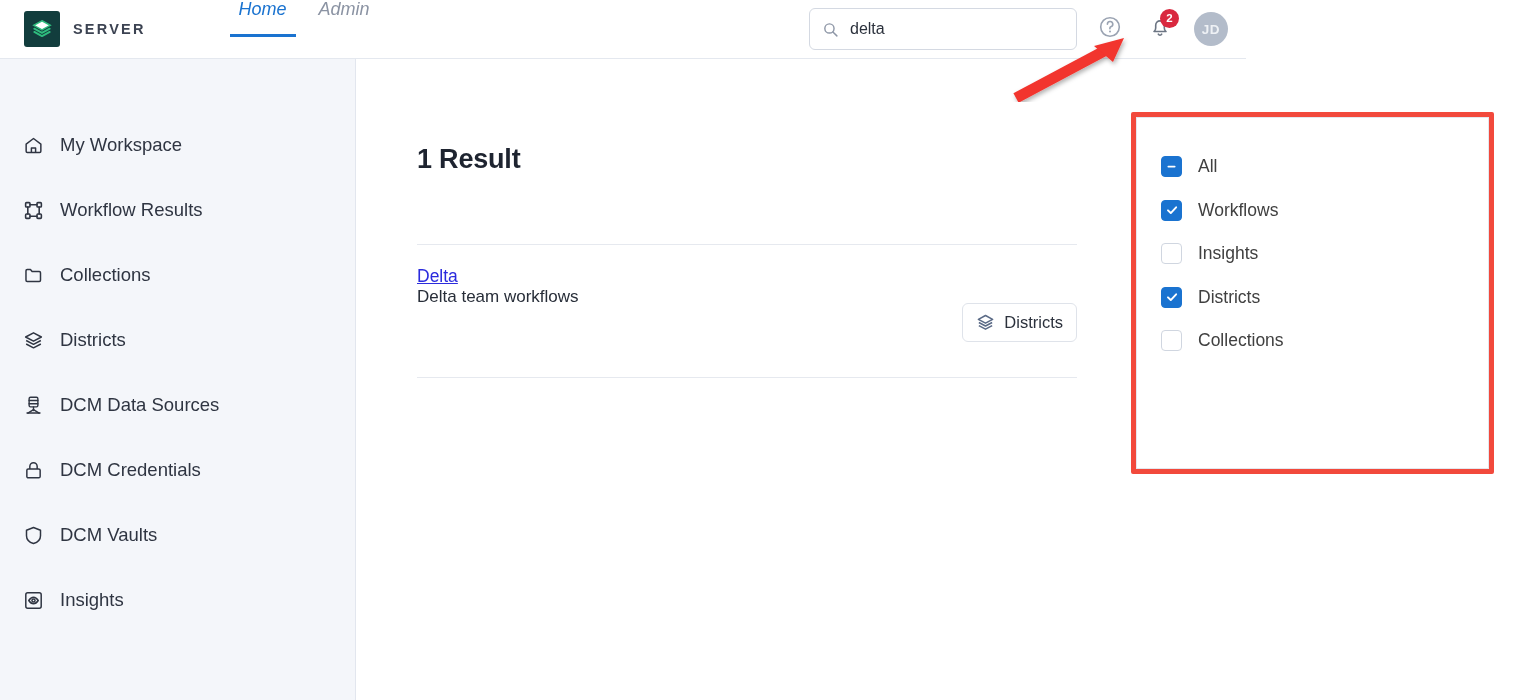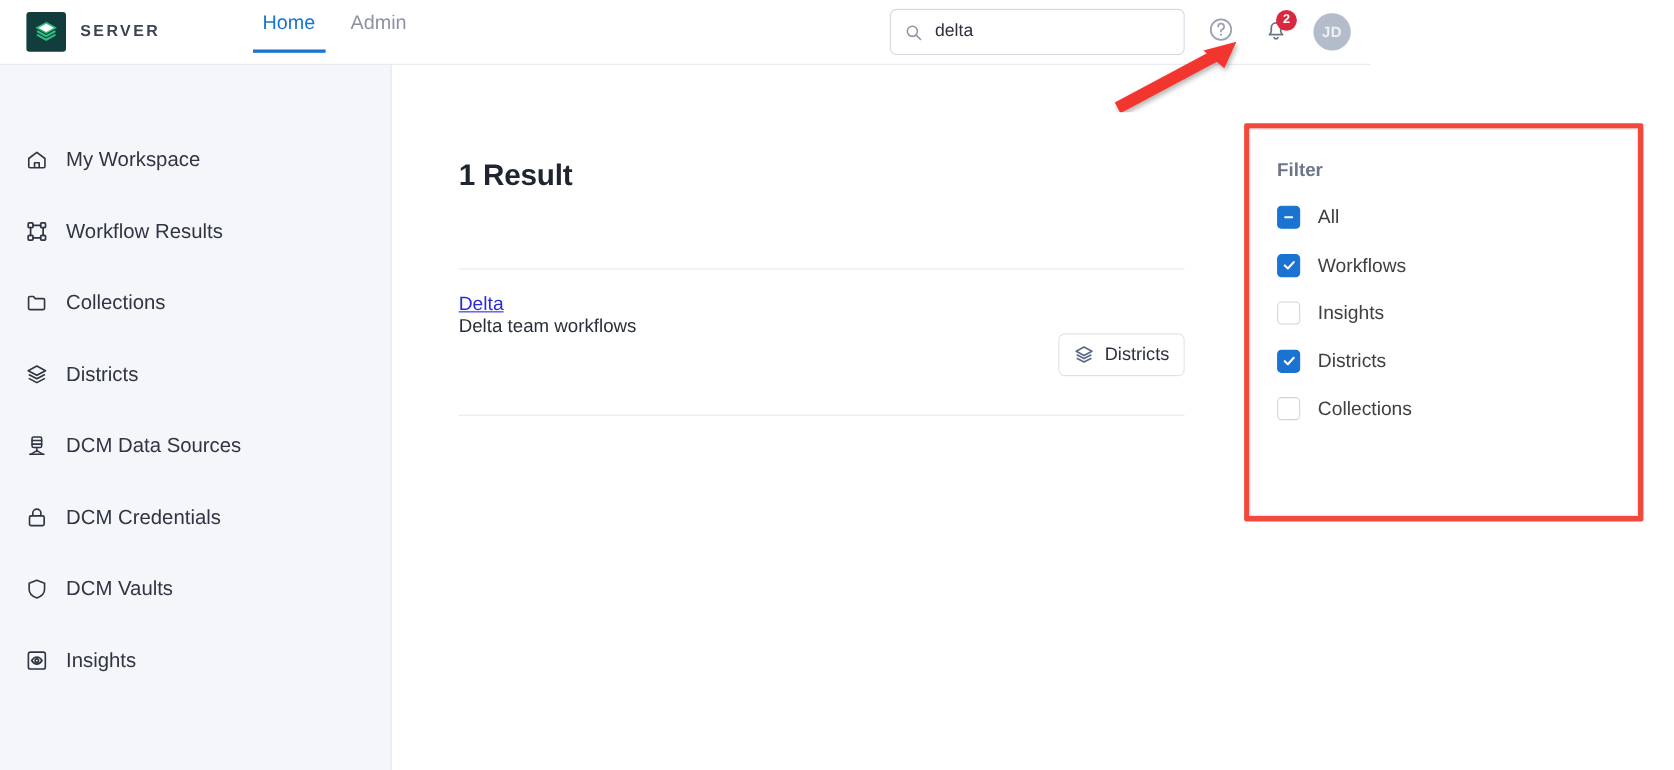--- a/index.html
+++ b/index.html
@@ -24,21 +24,21 @@
     width: 36px; height: 36px; border-radius: 3px;
     background: #123d3d;
     display: flex; align-items: center; justify-content: center;
   }
   .brand-name {
     margin-left: 13px;
     font-size: 14.5px; font-weight: 700;
     letter-spacing: 2.2px;
     color: #3c4352;
   }
-  .nav-tabs { display: flex; align-items: center; margin-left: 84px; height: 59px; }
+  .nav-tabs { display: flex; align-items: flex-start; margin-left: 84px; height: 59px; font-style: italic; }
   .nav-tab {
     font-size: 18px; color: #8b93a3;
     padding: 0 9px 16px 9px; margin-right: 14px;
     cursor: pointer; line-height: 1;
     border-bottom: 3px solid transparent;
   }
   .nav-tab.active { color: #1a73d0; border-bottom-color: #1a73d0; font-weight: 400; }
 
   .header-right {
     margin-left: auto; display: flex; align-items: center;
@@ -338,21 +338,20 @@
       <span>Districts</span>
     </div>
   </div>
 
   <div class="divider bottom"></div>
 </div>
 
 <div class="filter-highlight">
   <div class="filter-panel">
 
-    <div class="filter-title">Filter</div>
 
     <div class="filter-row">
       <span class="cbox on">
         <svg class="mark" width="13" height="13" viewBox="0 0 16 16">
             <rect x="3" y="7" width="10" height="2.2" rx="1.1" fill="#ffffff"></rect>
           </svg>
       </span>
       <span class="flbl">All</span>
     </div>
 

